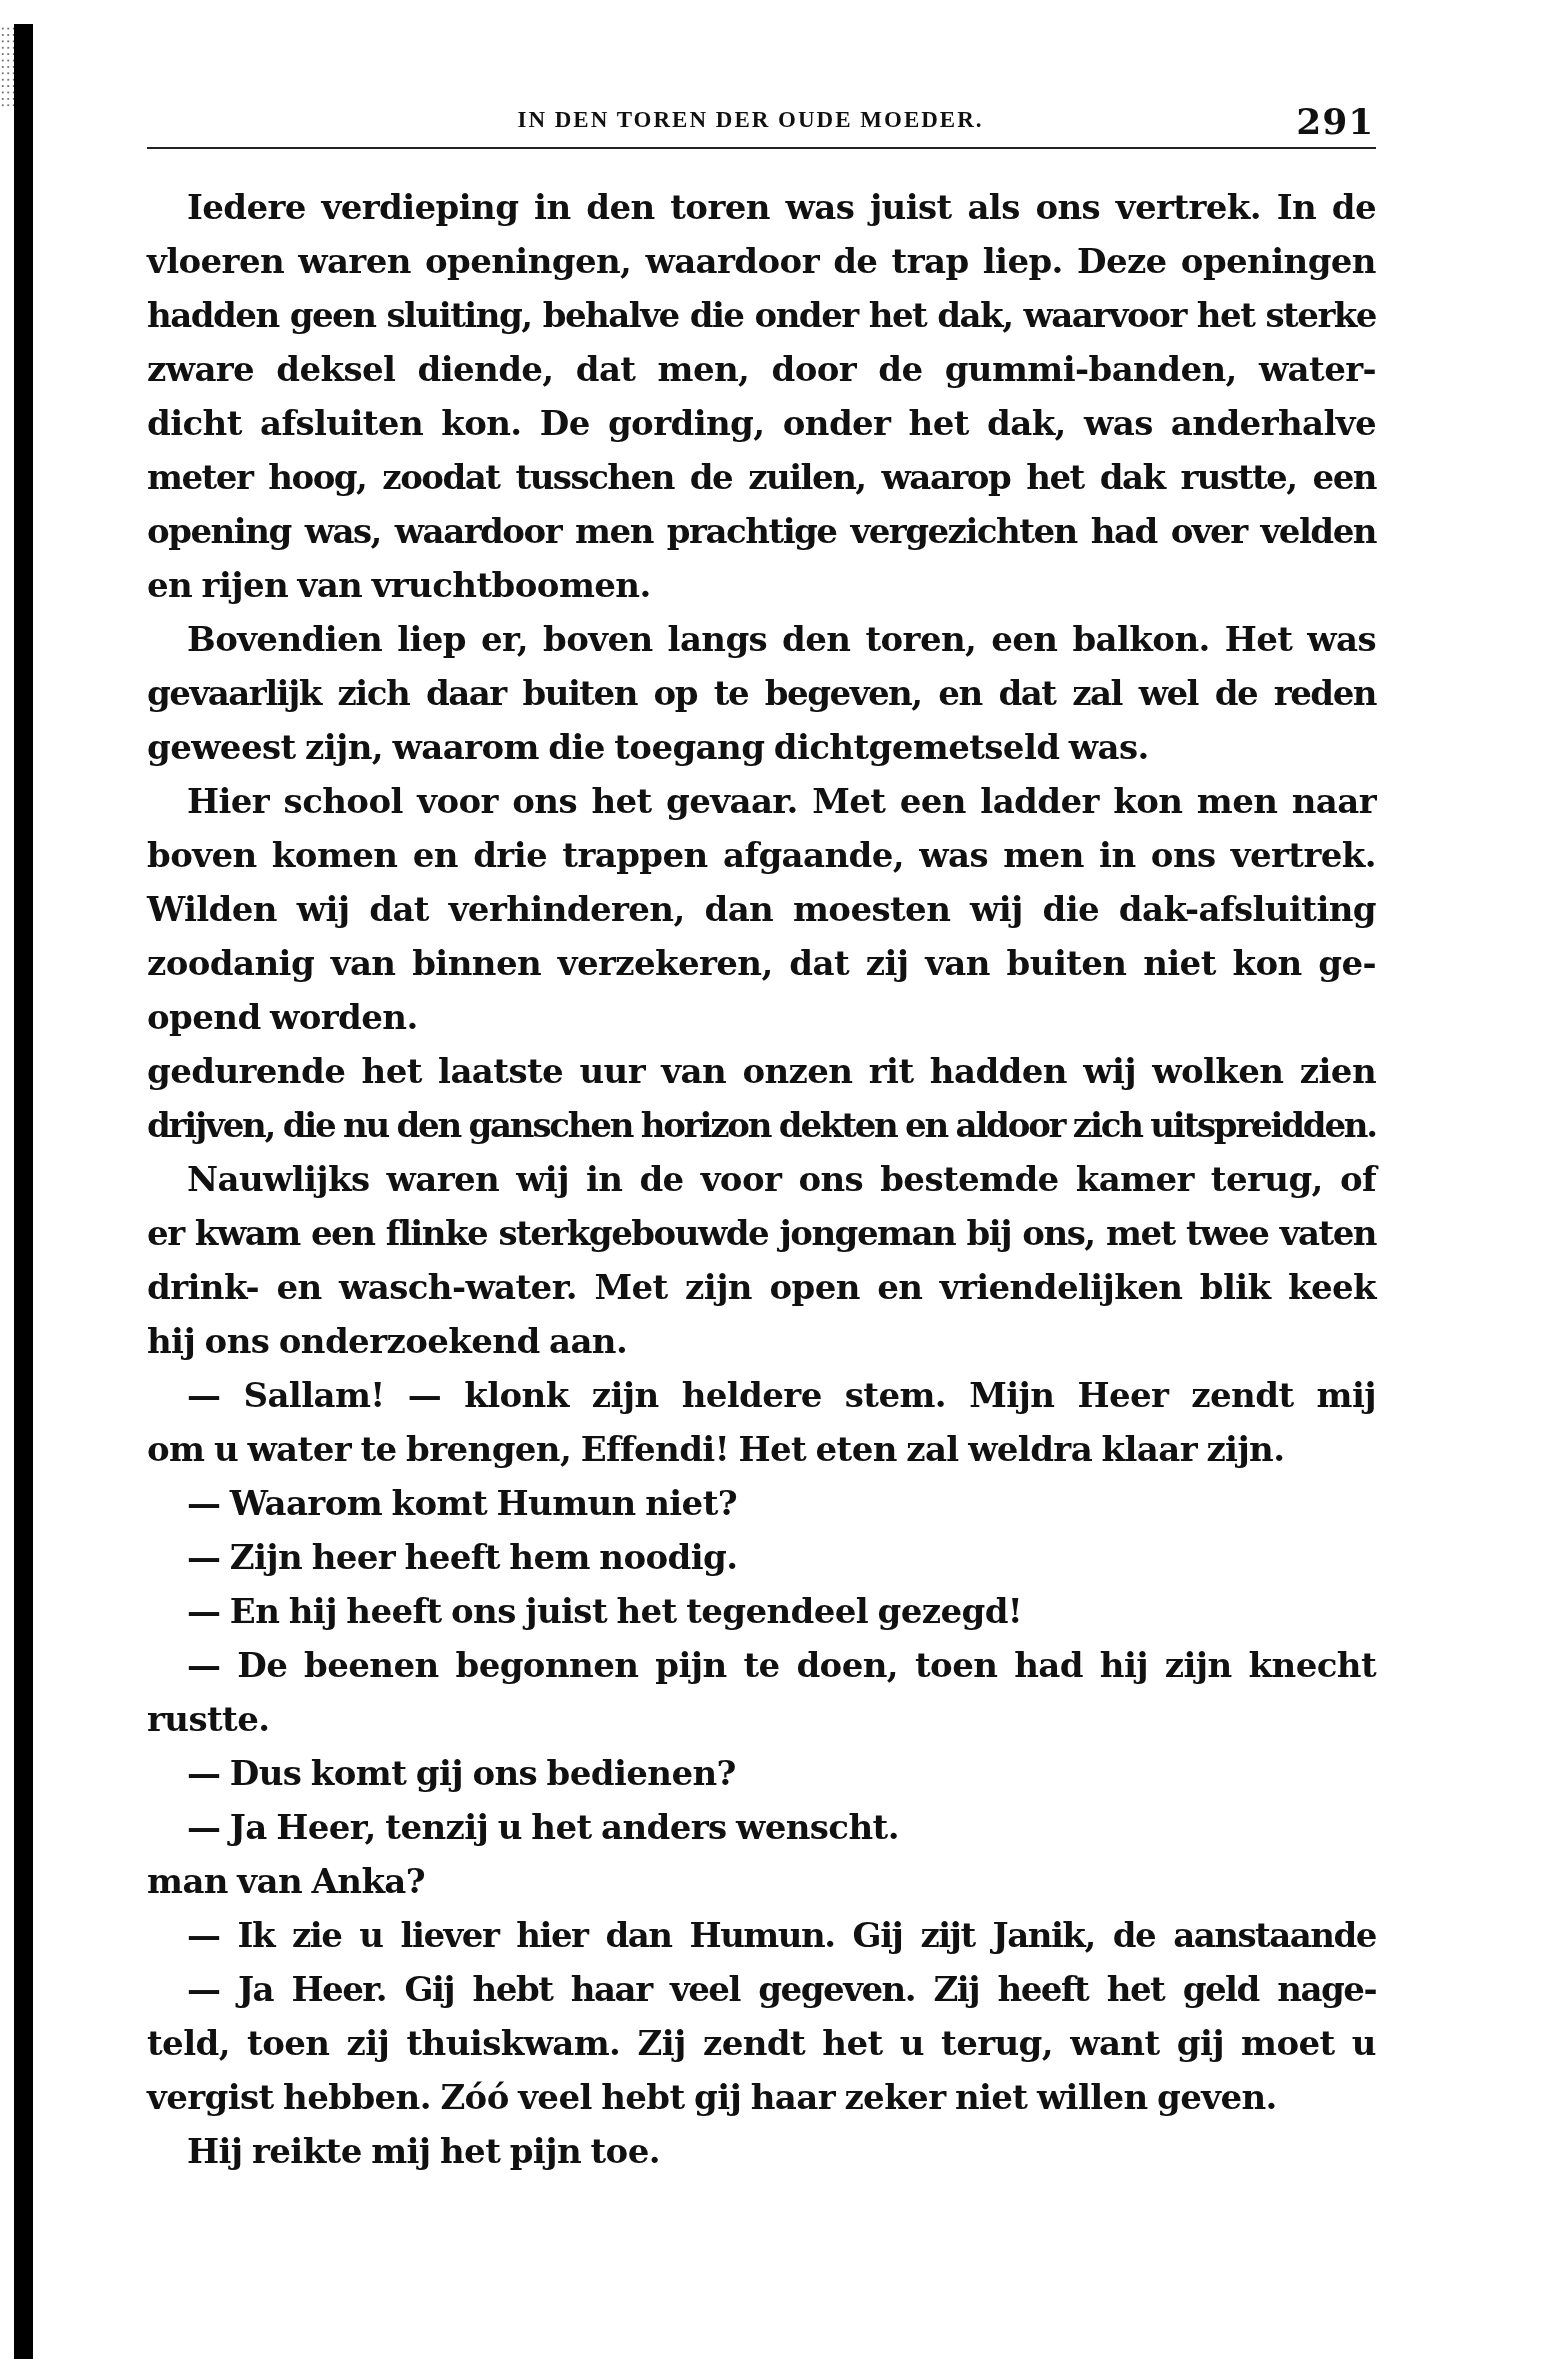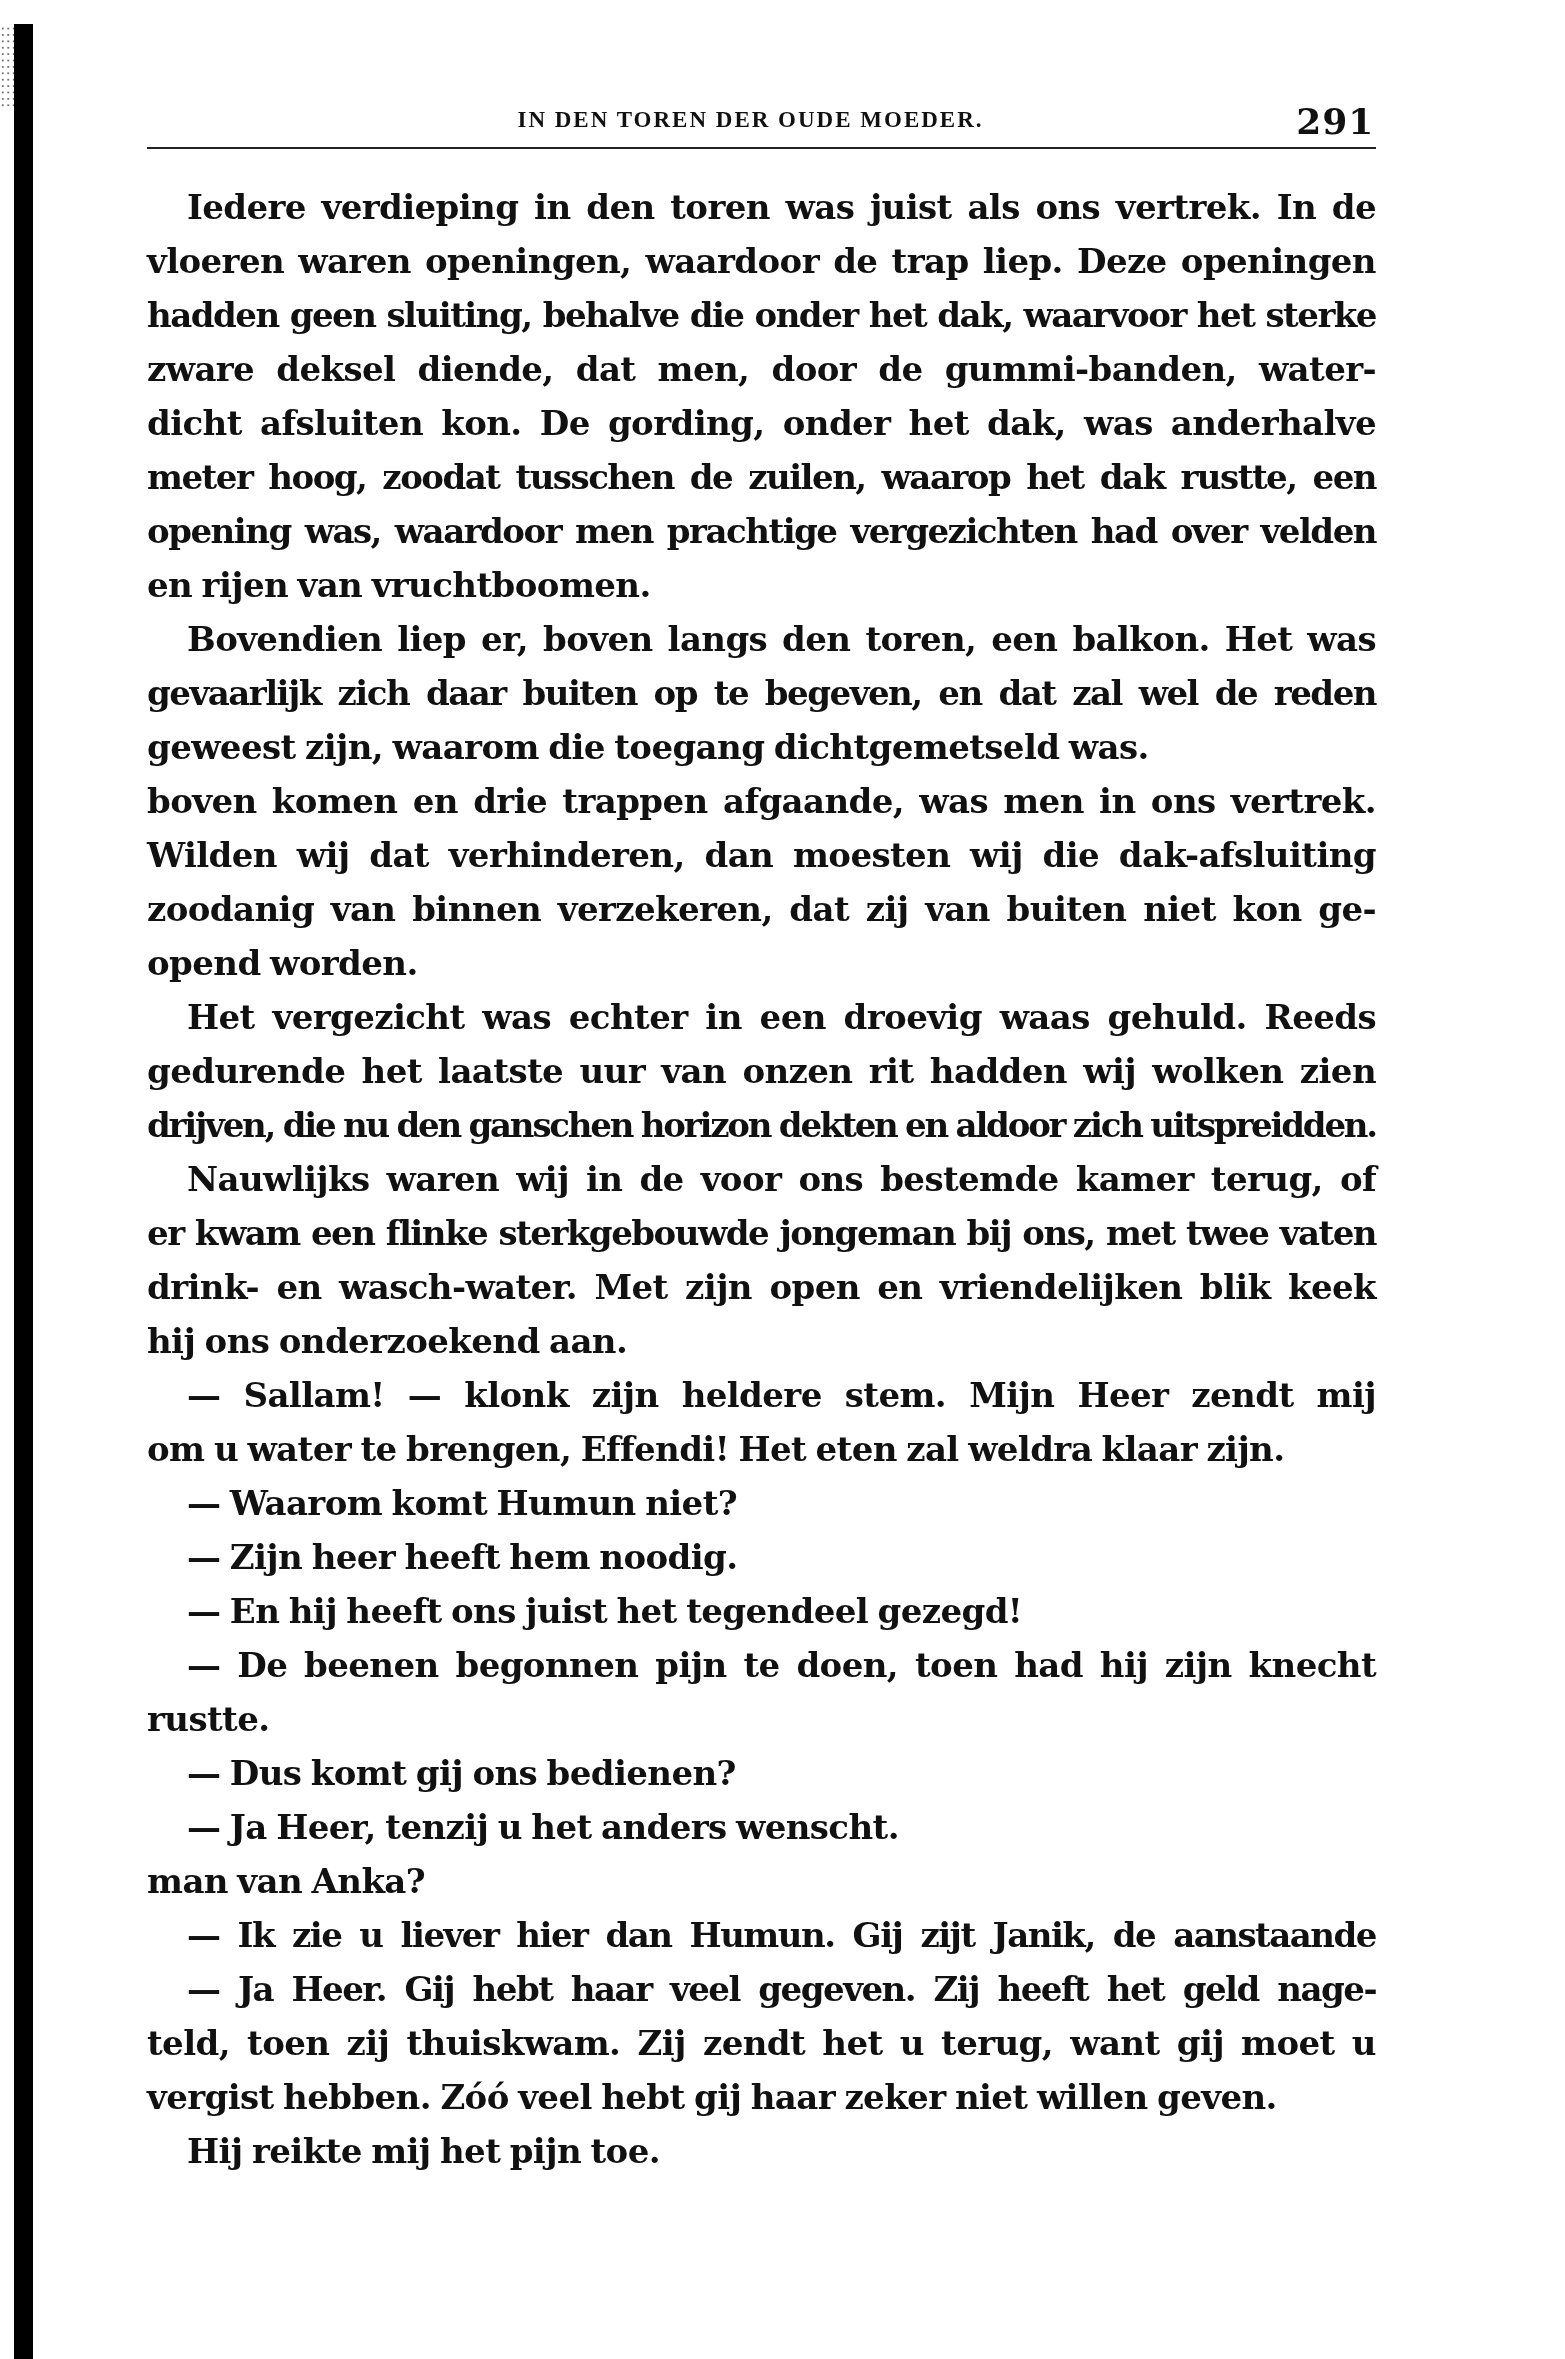--- a/index.html
+++ b/index.html
@@ -125,28 +125,28 @@
     <span class="line last">en rijen van vruchtboomen.</span>
   </p>
 
   <p style="margin:0">
     <span class="line indent">Bovendien liep er, boven langs den toren, een balkon. Het was</span>
     <span class="line tight">gevaarlijk zich daar buiten op te begeven, en dat zal wel de reden</span>
     <span class="line last">geweest zijn, waarom die toegang dichtgemetseld was.</span>
   </p>
 
   <p style="margin:0">
+    <span class="line indent">Hier school voor ons het gevaar. Met een ladder kon men naar</span>
     <span class="line">boven komen en drie trappen afgaande, was men in ons vertrek.</span>
     <span class="line">Wilden wij dat verhinderen, dan moesten wij die dak-afsluiting</span>
     <span class="line">zoodanig van binnen verzekeren, dat zij van buiten niet kon ge-</span>
     <span class="line last">opend worden.</span>
   </p>
 
   <p style="margin:0">
-    <span class="line indent">Het vergezicht was echter in een droevig waas gehuld. Reeds</span>
     <span class="line">gedurende het laatste uur van onzen rit hadden wij wolken zien</span>
     <span class="line tight" style="letter-spacing:-2.2px;word-spacing:-5.5px">drijven, die nu den ganschen horizon dekten en aldoor zich uitspreidden.</span>
   </p>
 
   <p style="margin:0">
     <span class="line indent">Nauwlijks waren wij in de voor ons bestemde kamer terug, of</span>
     <span class="line tight">er kwam een flinke sterkgebouwde jongeman bij ons, met twee vaten</span>
     <span class="line">drink- en wasch-water. Met zijn open en vriendelijken blik keek</span>
     <span class="line last">hij ons onderzoekend aan.</span>
   </p>

